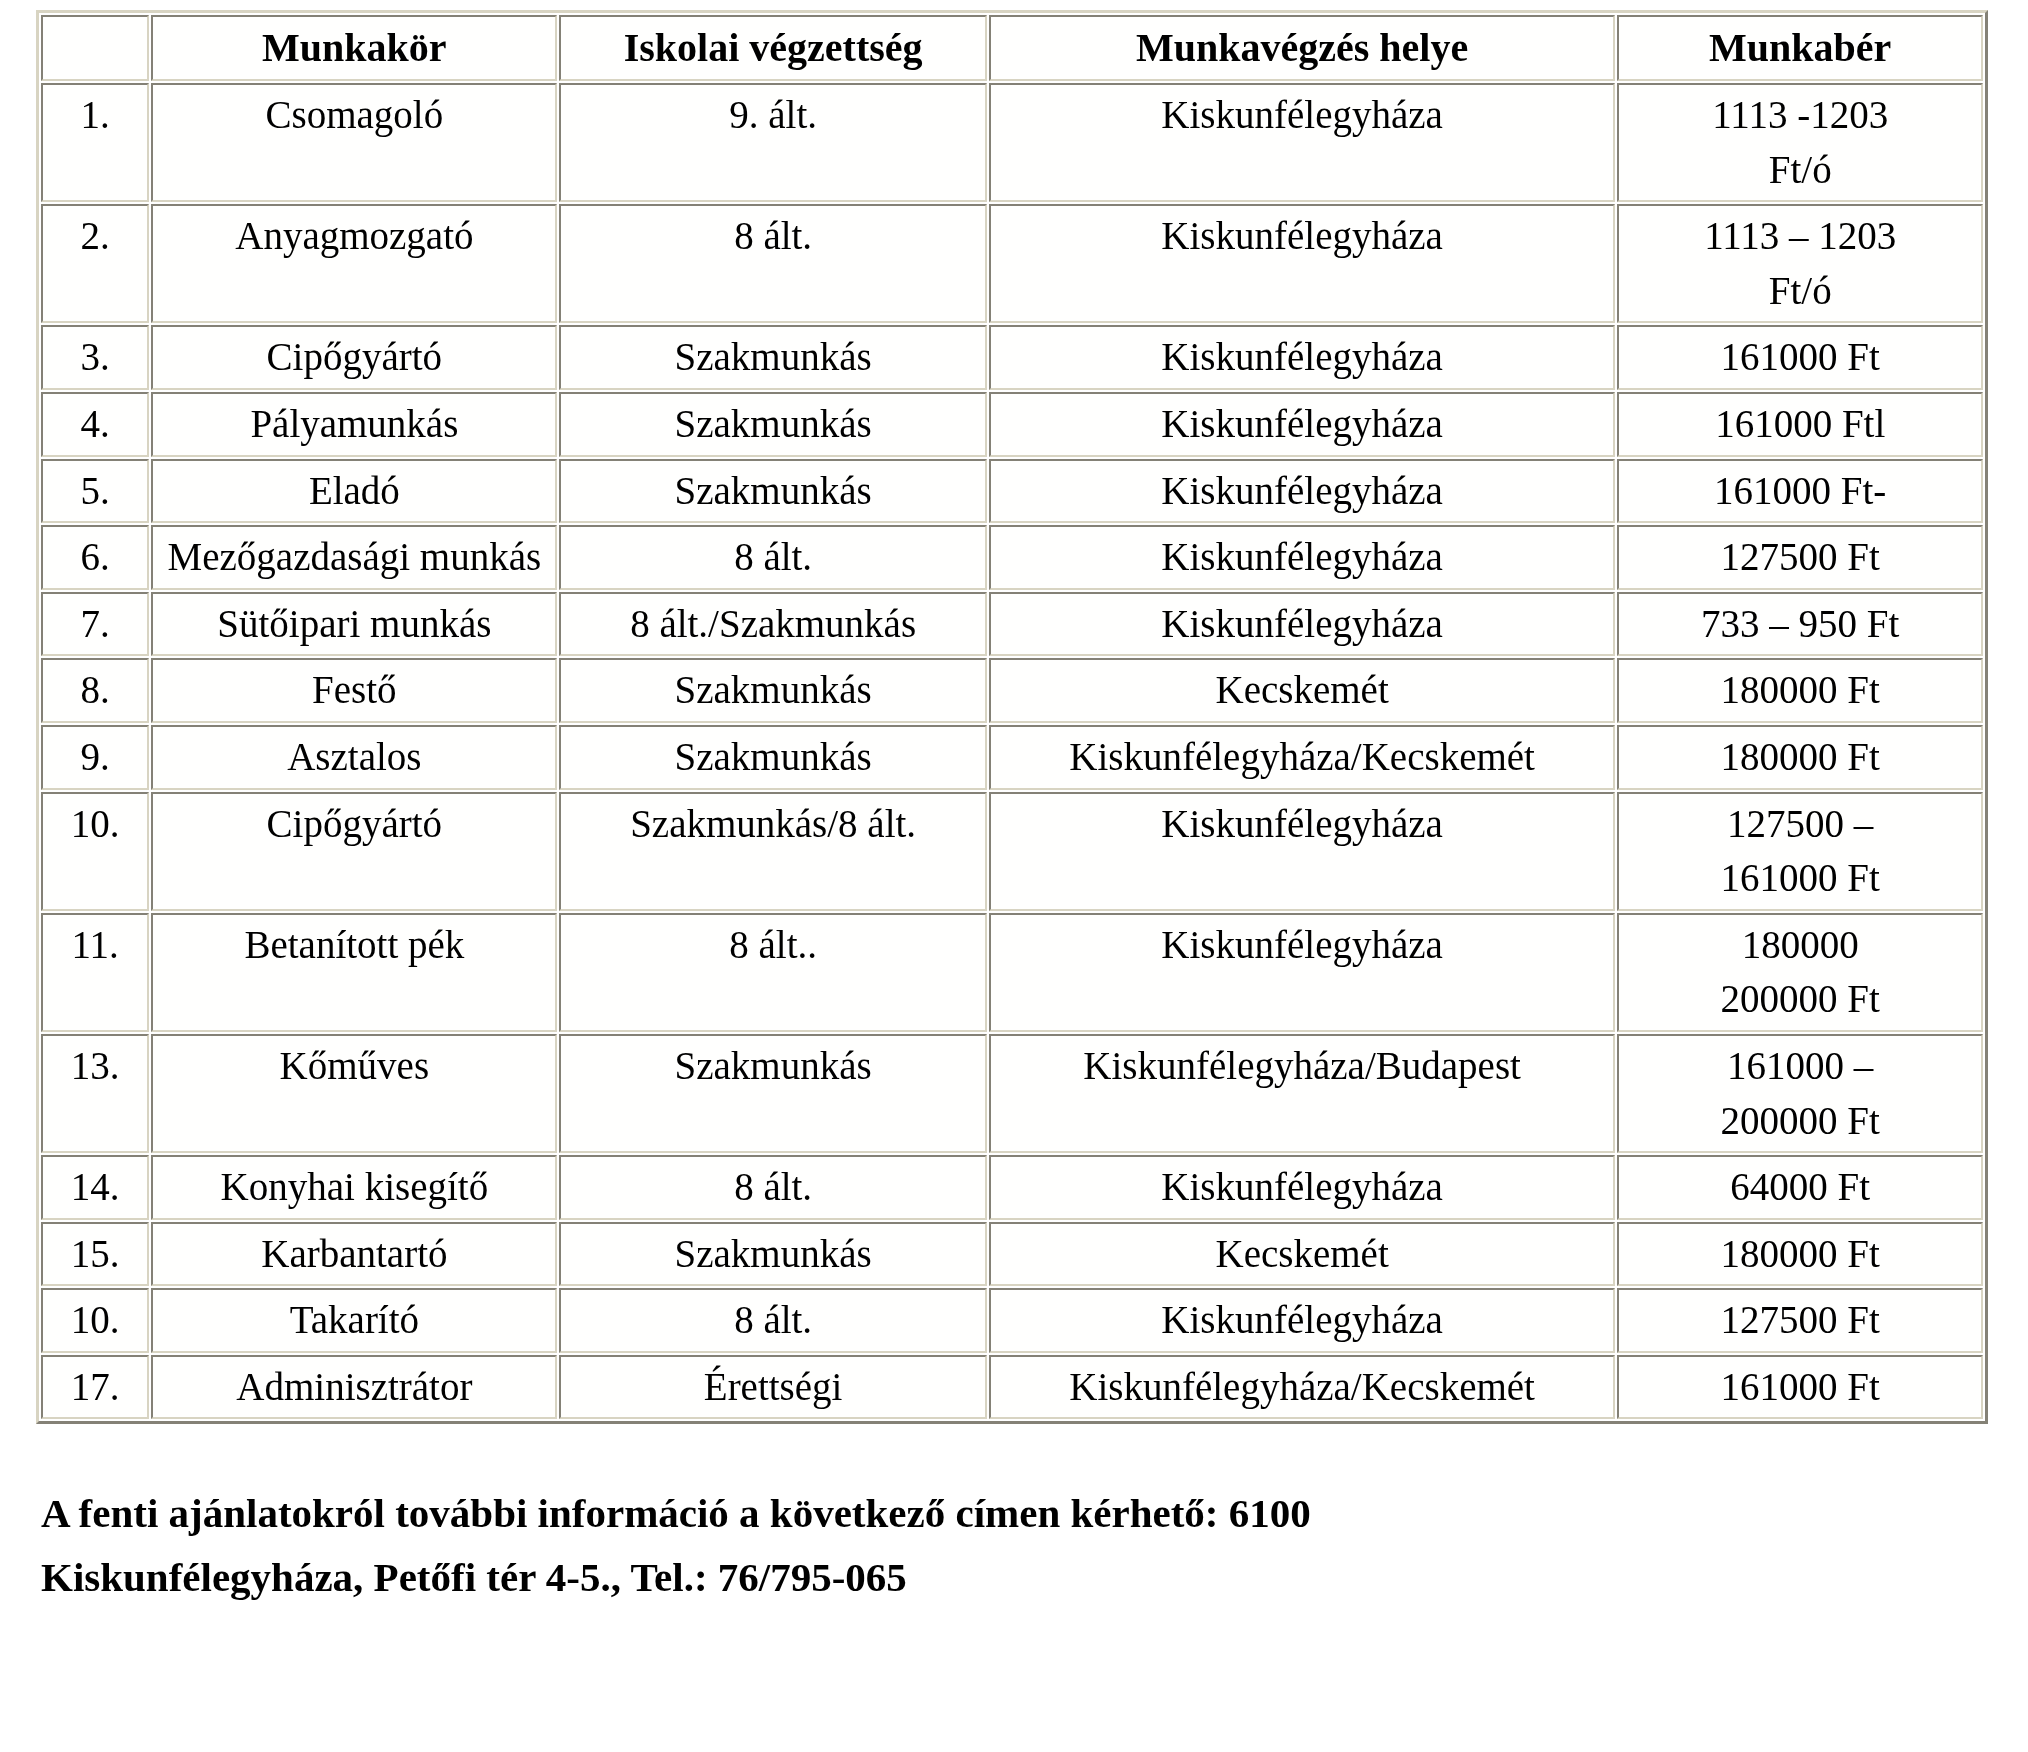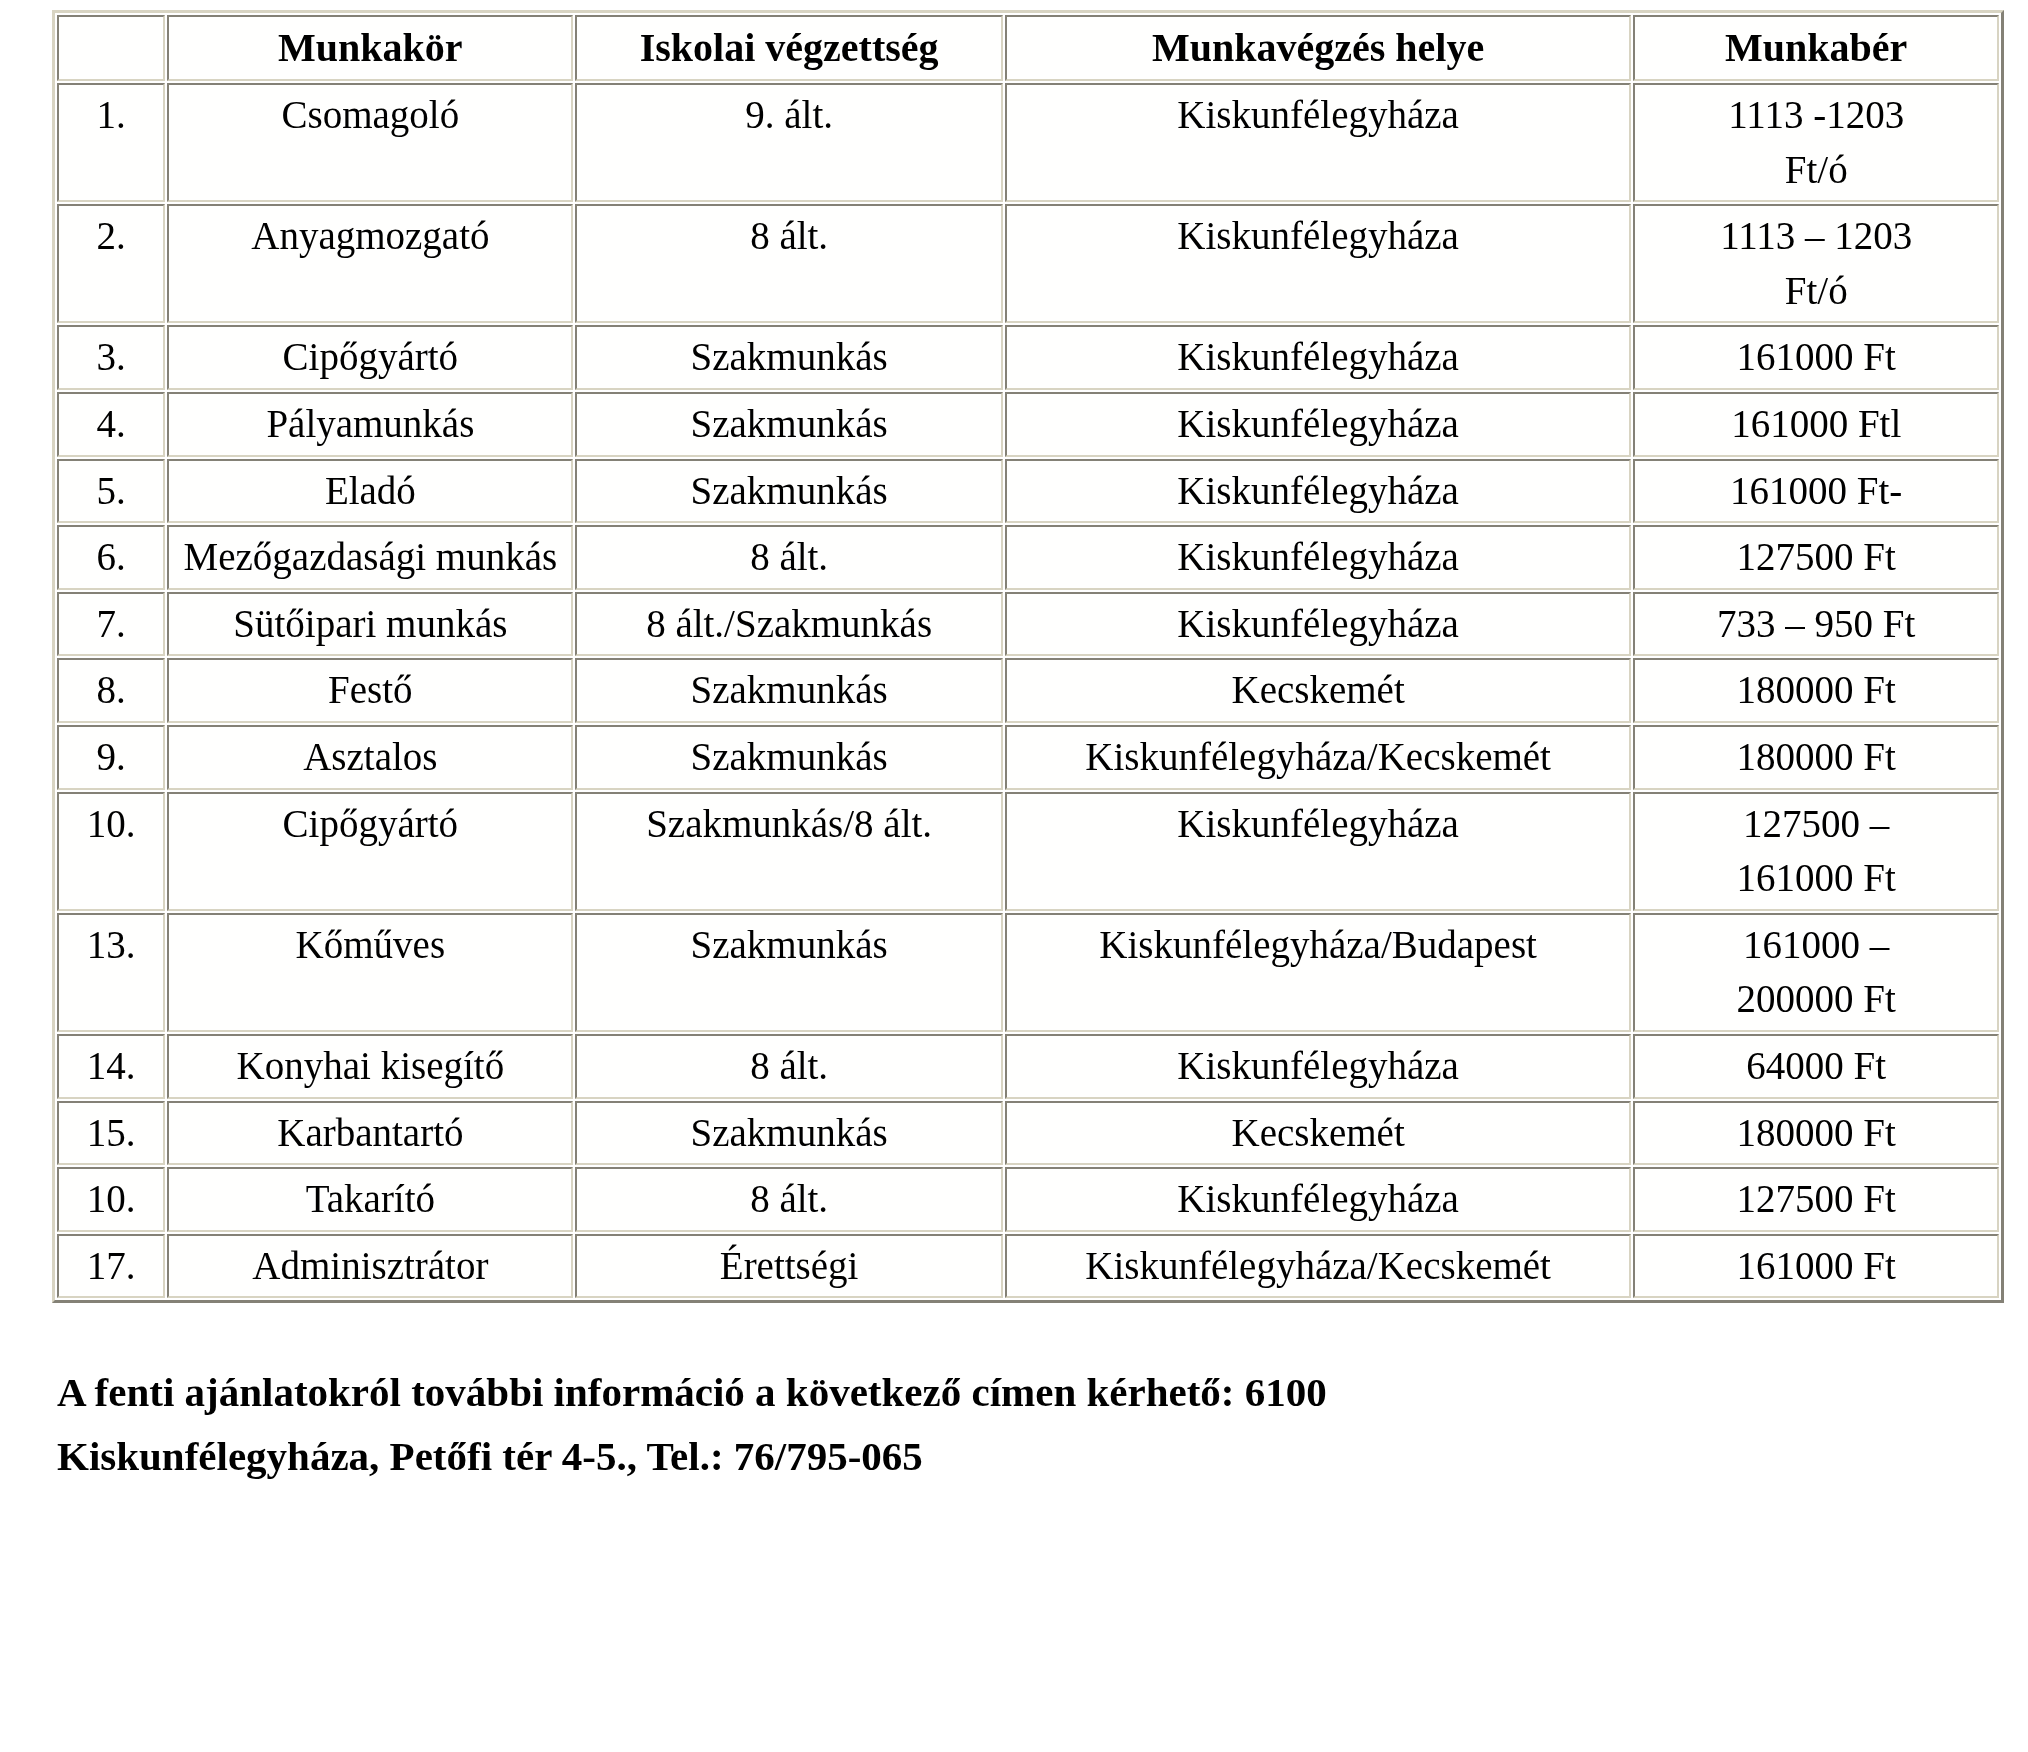--- a/index.html
+++ b/index.html
@@ -8,21 +8,21 @@
     background: #ffffff;
   }
   body {
     width: 2028px;
     height: 1752px;
     font-family: "Liberation Serif", serif;
     color: #000000;
     overflow: hidden;
   }
   .page {
-    padding: 10px 34px 0 52px;
+    padding: 10px 34px 0 36px;
   }
   table.jobs {
     table-layout: fixed;
     width: 1952px;
     border-collapse: separate;
     border-spacing: 2px;
     border: 3px outset #d8d4c2;
     background: #ffffff;
   }
   col.c-num   { width: 5.6%; }
@@ -146,20 +146,28 @@
         </tr>
         <tr>
           <td>10.</td>
           <td>Cipőgyártó</td>
           <td>Szakmunkás/8 ált.</td>
           <td>Kiskunfélegyháza</td>
           <td>127500 –
 161000 Ft</td>
         </tr>
         <tr>
+          <td>11.</td>
+          <td>Betanított pék</td>
+          <td>8 ált..</td>
+          <td>Kiskunfélegyháza</td>
+          <td>180000
+200000 Ft</td>
+        </tr>
+        <tr>
           <td>13.</td>
           <td>Kőműves</td>
           <td>Szakmunkás</td>
           <td>Kiskunfélegyháza/Budapest</td>
           <td>161000 –
 200000 Ft</td>
         </tr>
         <tr>
           <td>14.</td>
           <td>Konyhai kisegítő</td>

